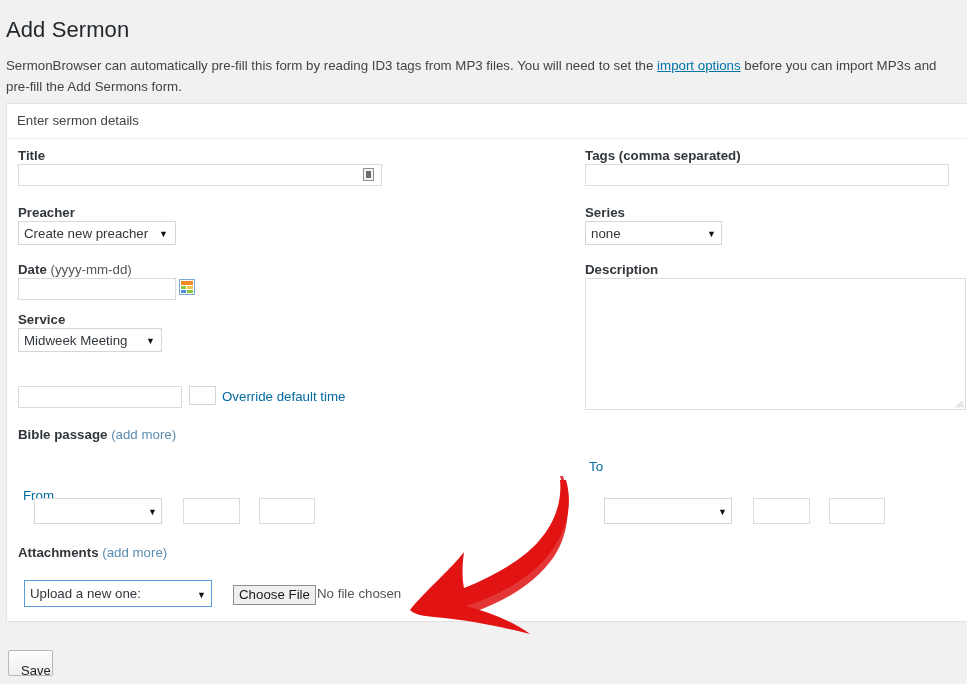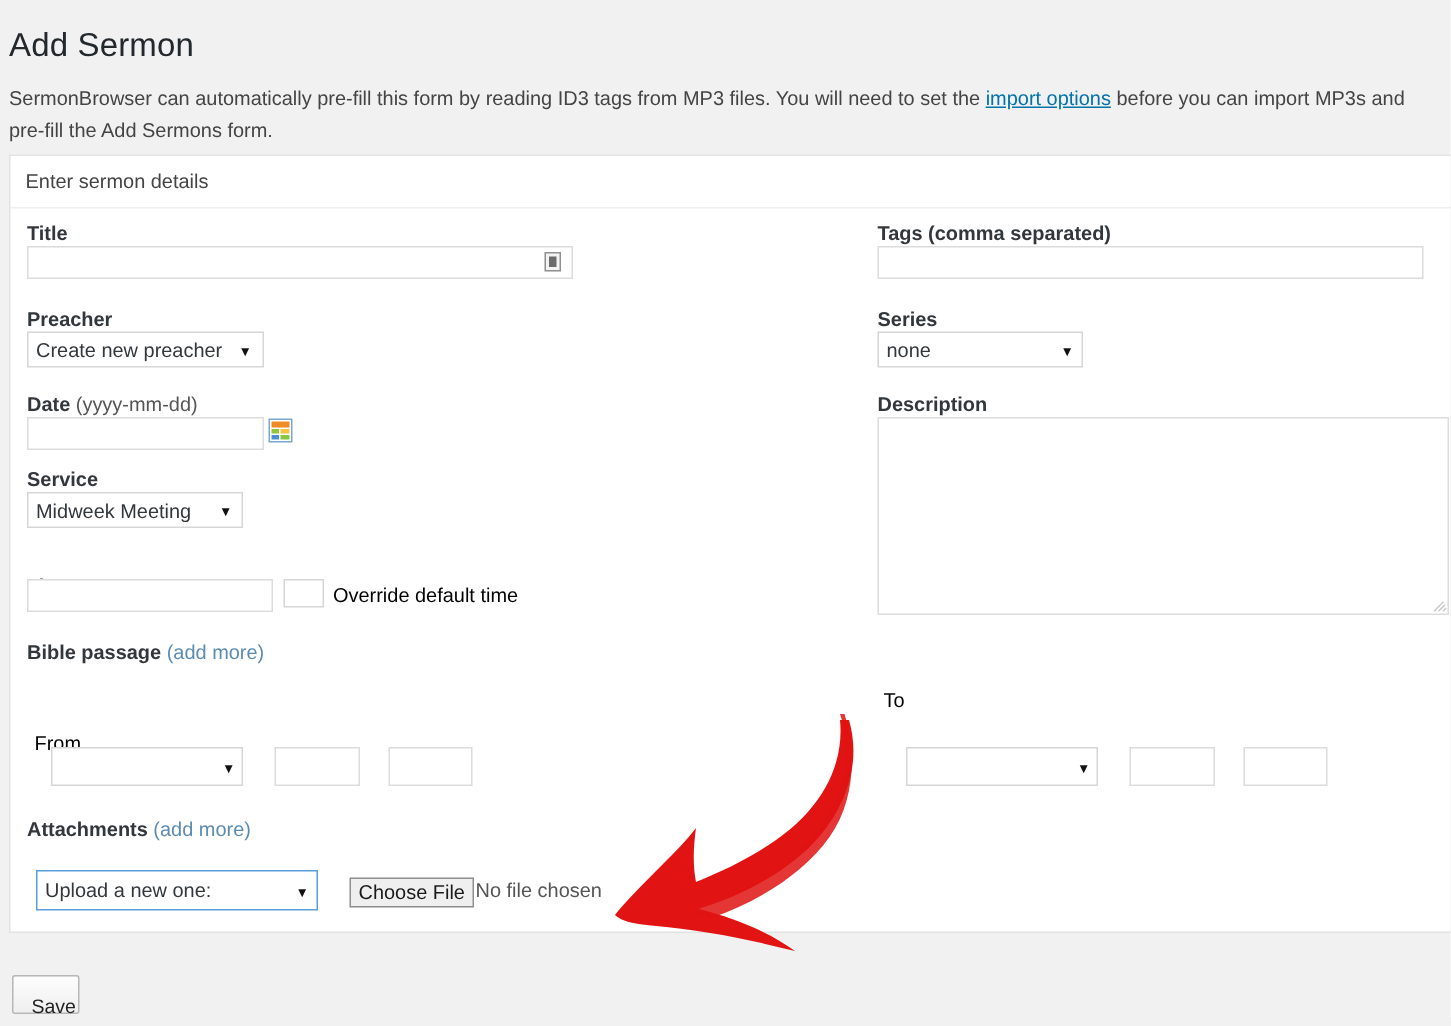--- a/index.html
+++ b/index.html
@@ -46,21 +46,21 @@
   
   .lbl {
     position: absolute;
     font-size: 13.3px; font-weight: bold; color: #32373c;
     white-space: nowrap;
   }
   .lbl .sub { font-weight: normal; color: #555; }
   .lbl a { font-weight: normal; color: #5b8cb0; text-decoration: none; }
   .lbl-light {
     position: absolute;
-    font-size: 13.3px; font-weight: normal; color: #000000;
+    font-size: 13.3px; font-weight: normal; color: #0369a1;
   }
 
   input.txt {
     position: absolute;
     border: 1px solid #dcdcdc;
     background: #fff;
     font-family: "Liberation Sans", sans-serif;
     font-size: 13px;
     color: #32373c;
     padding: 0 4px;

